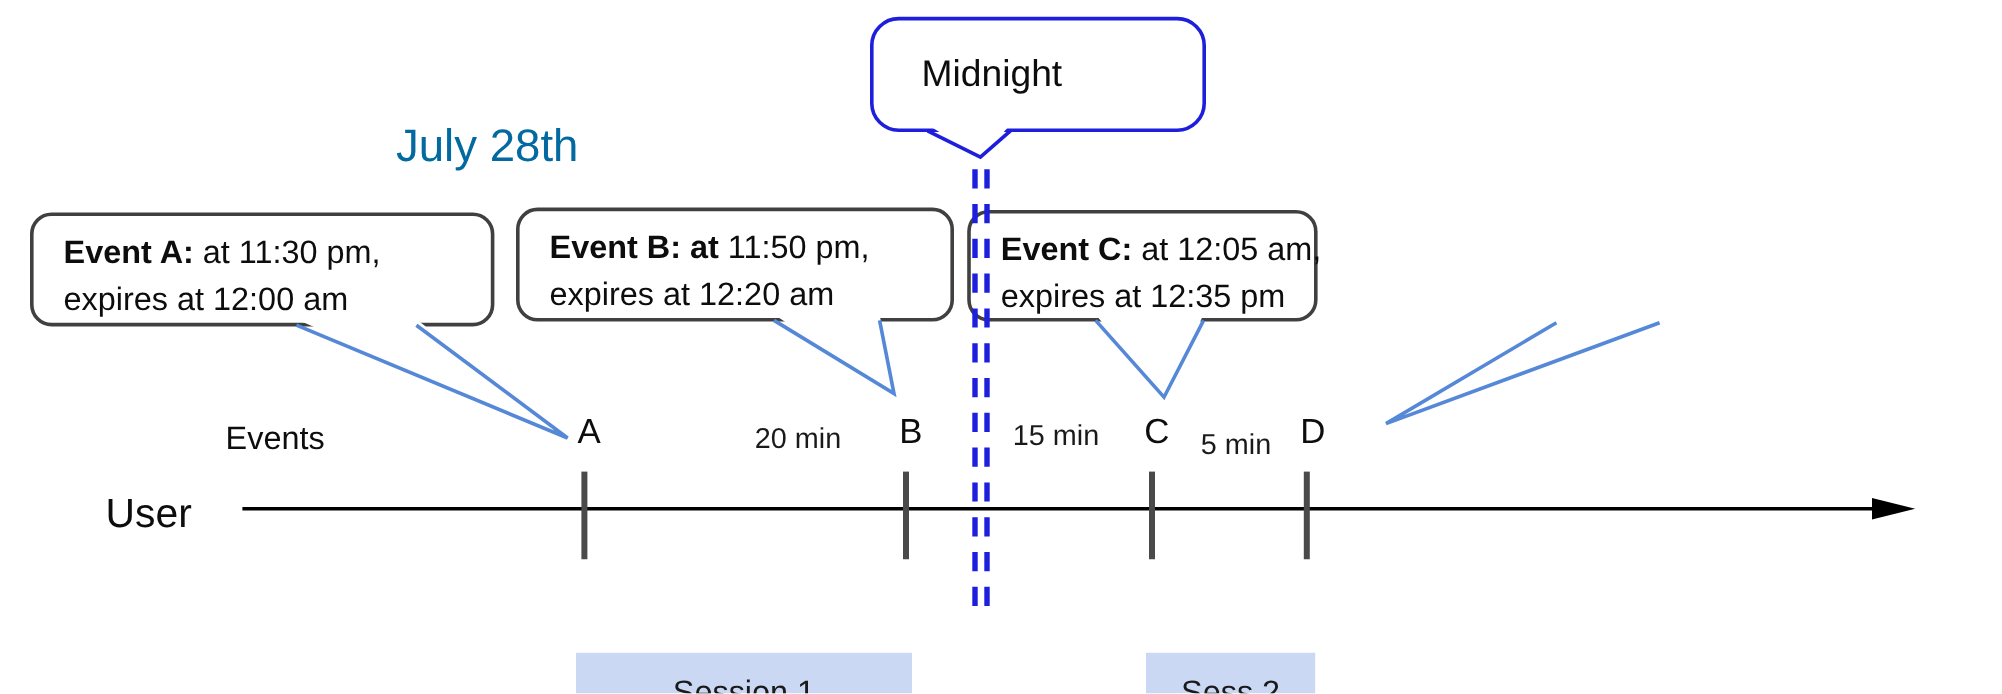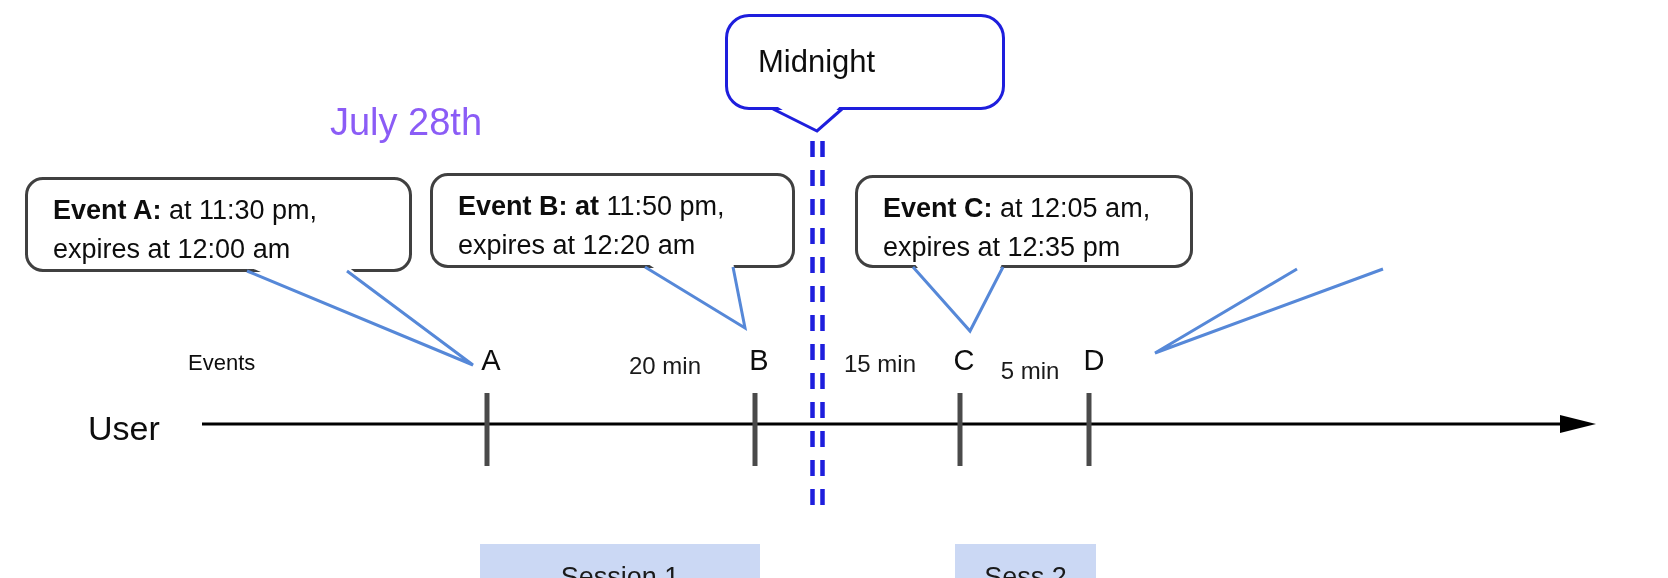--- a/index.html
+++ b/index.html
@@ -2,34 +2,34 @@
 <html><head>
 <meta charset="utf-8">
 <style>
   html,body{margin:0;padding:0;background:#fff;}
   #stage{
     position:relative;width:1668px;height:578px;background:#ffffff;
     font-family:"Liberation Sans", sans-serif;color:#111;overflow:hidden;
   }
   .date-title{
     position:absolute;top:101px;transform:translateX(-50%);
-    font-size:38px;color:#8b5cf6;white-space:nowrap;
+    font-size:38px;color:#0369a1;white-space:nowrap;
   }
   .bubble{
     position:absolute;box-sizing:border-box;background:#fff;
     border:3px solid #404040;border-radius:18px;
     font-size:27px;line-height:39px;color:#0d0d0d;
     padding:11px 8px 0 25px;white-space:nowrap;z-index:2;
   }
   .bubble b{font-weight:bold;}
   .midnight{
     position:absolute;left:725px;top:14px;width:280px;height:96px;
     box-sizing:border-box;background:#fff;border:3px solid #1e1edd;
     border-radius:24px;display:flex;align-items:center;
-    font-size:31px;color:#0d0d0d;padding-left:30px;z-index:2;
+    font-size:31px;color:#0d0d0d;padding-left:40px;z-index:2;
   }
   .tl-label{position:absolute;white-space:nowrap;color:#0d0d0d;}
   .mark{font-size:29px;transform:translateX(-50%);}
   .gap{font-size:24px;color:#1a1a1a;transform:translateX(-50%);}
   .session{
     position:absolute;top:497px;height:66px;background:#cbd8f4;
     display:flex;align-items:center;justify-content:center;
     font-size:27px;color:#1a1a1a;z-index:1;margin-top:47px;
   }
   #linework{position:absolute;left:0;top:0;z-index:5;pointer-events:none;}
@@ -46,26 +46,26 @@
   </div>
 
   <div class="bubble" style="left:25px;top:177px;width:387px;height:95px">
     <b>Event A:</b><span> at 11:30 pm,</span><br>
     <span>expires at 12:00 am</span>
   </div>
   <div class="bubble" style="left:430px;top:173px;width:365px;height:95px">
     <b>Event B: at</b><span> 11:50 pm,</span><br>
     <span>expires at 12:20 am</span>
   </div>
-  <div class="bubble" style="left:855px;top:175px;width:338px;height:93px">
+  <div class="bubble" style="left:806px;top:175px;width:292px;height:93px">
     <b>Event C:</b><span> at 12:05 am,</span><br>
     <span>expires at 12:35 pm</span>
   </div>
 
-  <div class="tl-label" style="left:188px;top:350px;font-size:22px">Events</div>
+  <div class="tl-label" style="left:188px;top:350px;font-size:27px">Events</div>
   <div class="tl-label" style="left:88px;top:409px;font-size:34px">User</div>
 
   <div class="tl-label mark" style="left:491px;top:344px">A</div>
   <div class="tl-label mark" style="left:759px;top:344px">B</div>
   <div class="tl-label mark" style="left:964px;top:344px">C</div>
   <div class="tl-label mark" style="left:1094px;top:344px">D</div>
 
   <div class="tl-label gap" style="left:665px;top:352px">20 min</div>
   <div class="tl-label gap" style="left:880px;top:350px">15 min</div>
   <div class="tl-label gap" style="left:1030px;top:357px">5 min</div>

